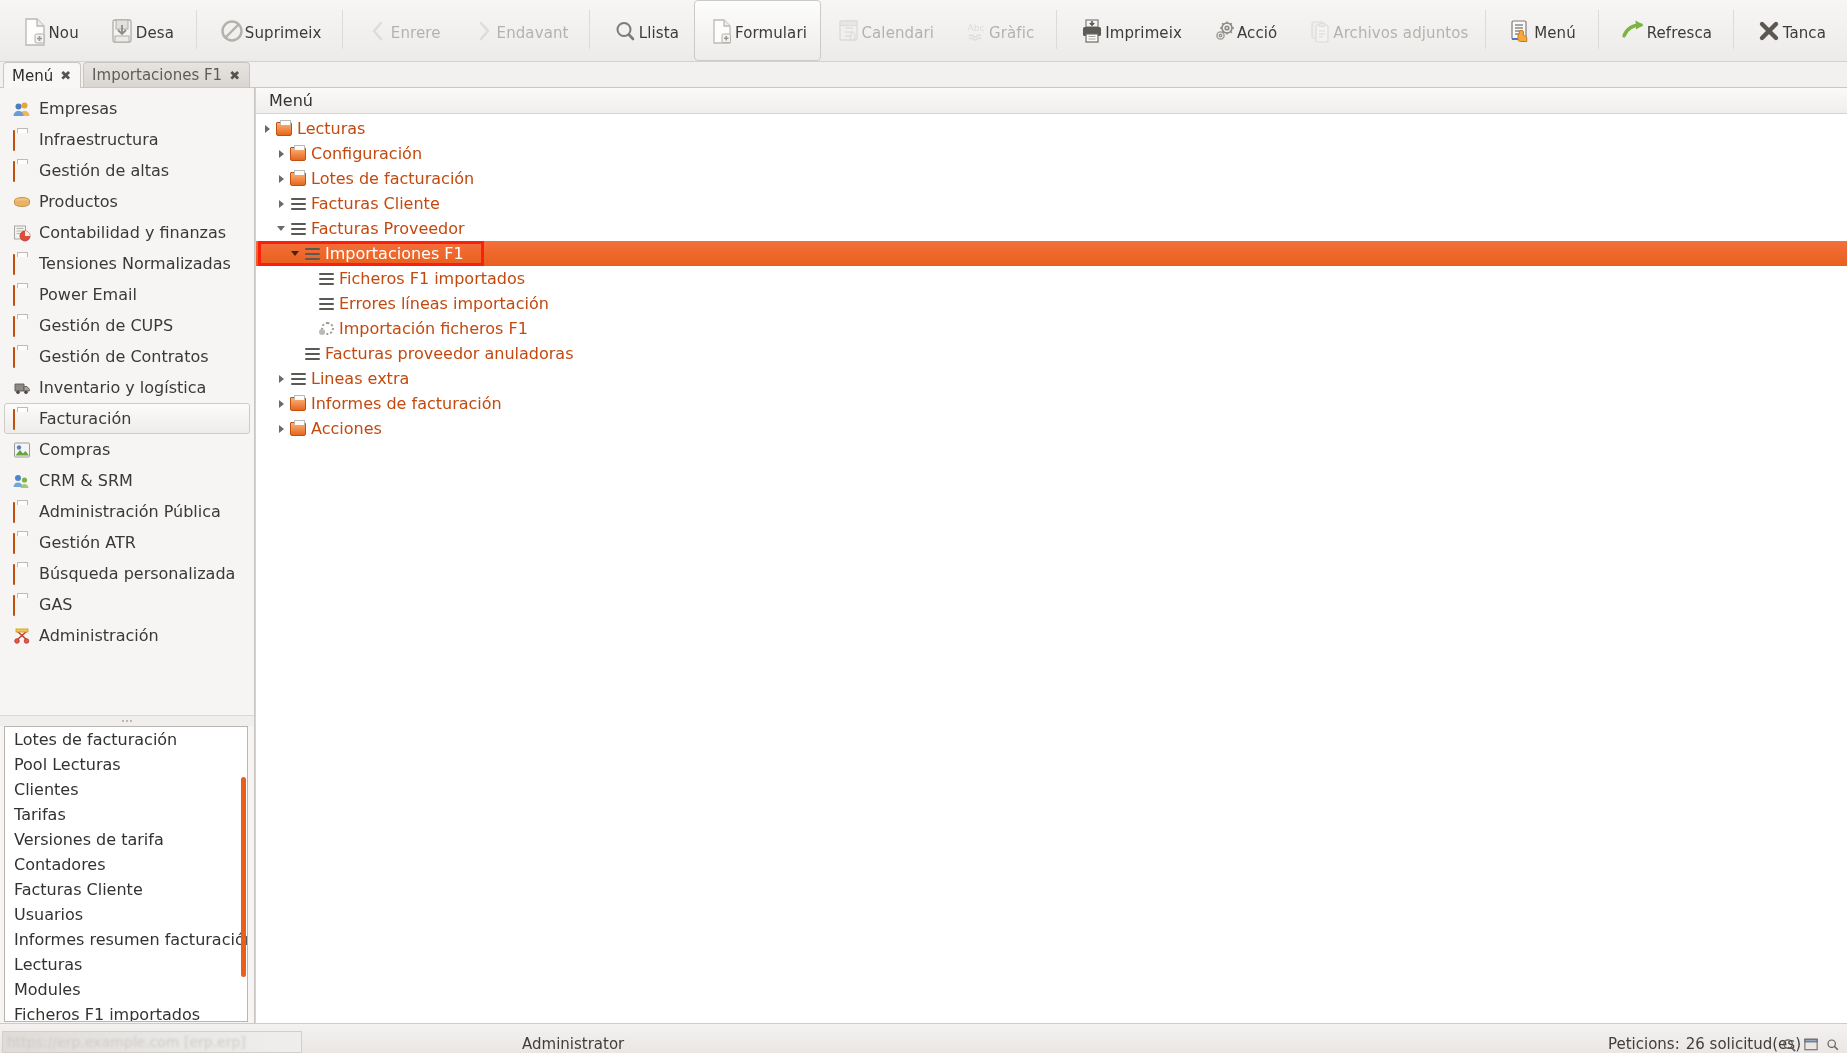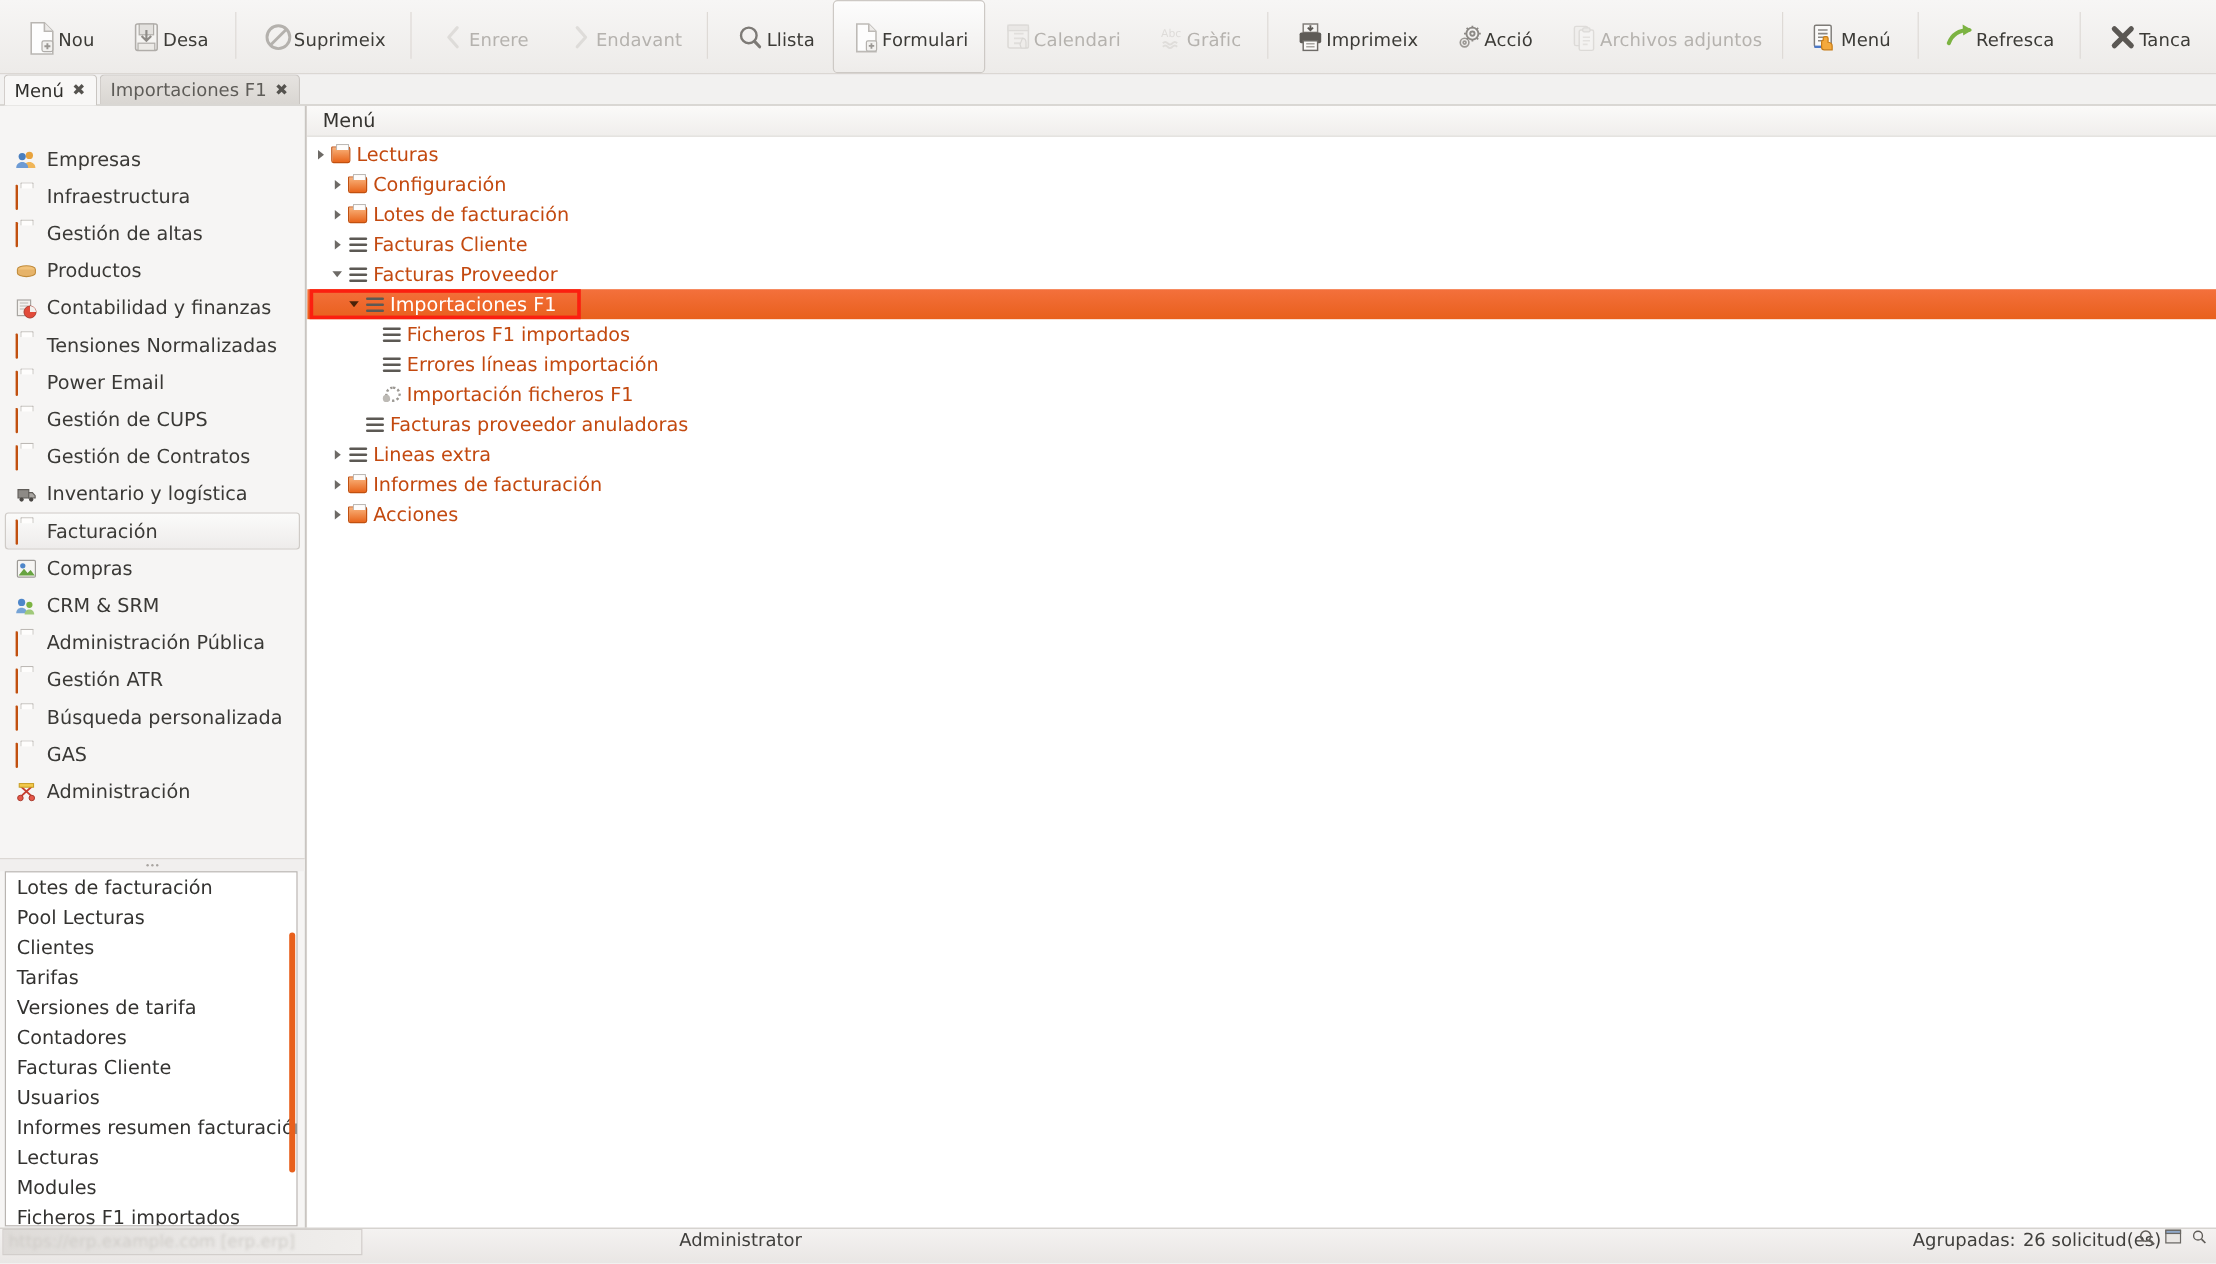--- a/index.html
+++ b/index.html
@@ -90,21 +90,20 @@
   .leftpane {
     width: 255px; flex: 0 0 255px;
     display: flex; flex-direction: column;
     background: #f6f5f4;
     border-right: 1px solid #c9c5c1;
     min-height: 0;
   }
   .shortcuts {
     flex: 1 1 auto; overflow: hidden;
     padding-top: 5px;
-    margin-top: 24px;
   }
   .sc-item {
     display: flex; align-items: center; gap: 8px;
     height: 31px; padding: 0 6px 0 8px;
     font-size: 16px; color: #3a3936;
     cursor: default;
     border: 1px solid transparent;
     margin: 0 4px;
     white-space: nowrap;
   }
@@ -225,24 +224,23 @@
   .ico-gear::after{
     content:""; position:absolute; left:0; bottom:0; width:6px;height:6px;border-radius:50%;
     background:#bdbab5;
   }
 
   
   .statusbar {
     height: 30px; flex: 0 0 30px;
     background: linear-gradient(to bottom,#f4f2f1,#e9e6e4);
     border-top: 1px solid #cfcbc7;
-    display: flex; align-items: flex-start;
+    display: flex; align-items: flex-end;
     font-size: 15px; color: #403f3c;
     position: relative;
-    gap: 44px;
   }
   .sb-left {
     width: 300px; flex: 0 0 300px; height: 22px; margin-left: 2px;
     background: linear-gradient(to right,#dedbd8 0%, #e9e7e5 55%, #f0eeec 100%);
     border: 1px solid #d2cecb;
     overflow: hidden;
     display: flex; align-items: center;
     padding-left: 4px;
   }
   .sb-url {
@@ -744,21 +742,21 @@
     </div>
 
   </div>
 
   <div class="statusbar">
     <div class="sb-left">
       <span class="sb-url">https://erp.example.com [erp.erp]</span>
     </div>
     <span class="sb-user">Administrator</span>
     <div class="sb-right">
-      <span class="sb-pet-label">Agrupadas:</span>
+      <span class="sb-pet-label">Peticions:</span>
       <span>26 solicitud(es)</span>
     </div>
     <div class="sb-icons">
       <span class="mini-ico">
         <svg width="15" height="15" viewBox="0 0 16 16">
             <circle cx="6.5" cy="6.5" r="4.5" fill="none" stroke="#5f5c58" stroke-width="1.4"></circle>
             <line x1="10" y1="10" x2="14" y2="14" stroke="#5f5c58" stroke-width="1.8"></line>
           </svg>
       </span>
       <span class="mini-ico">

